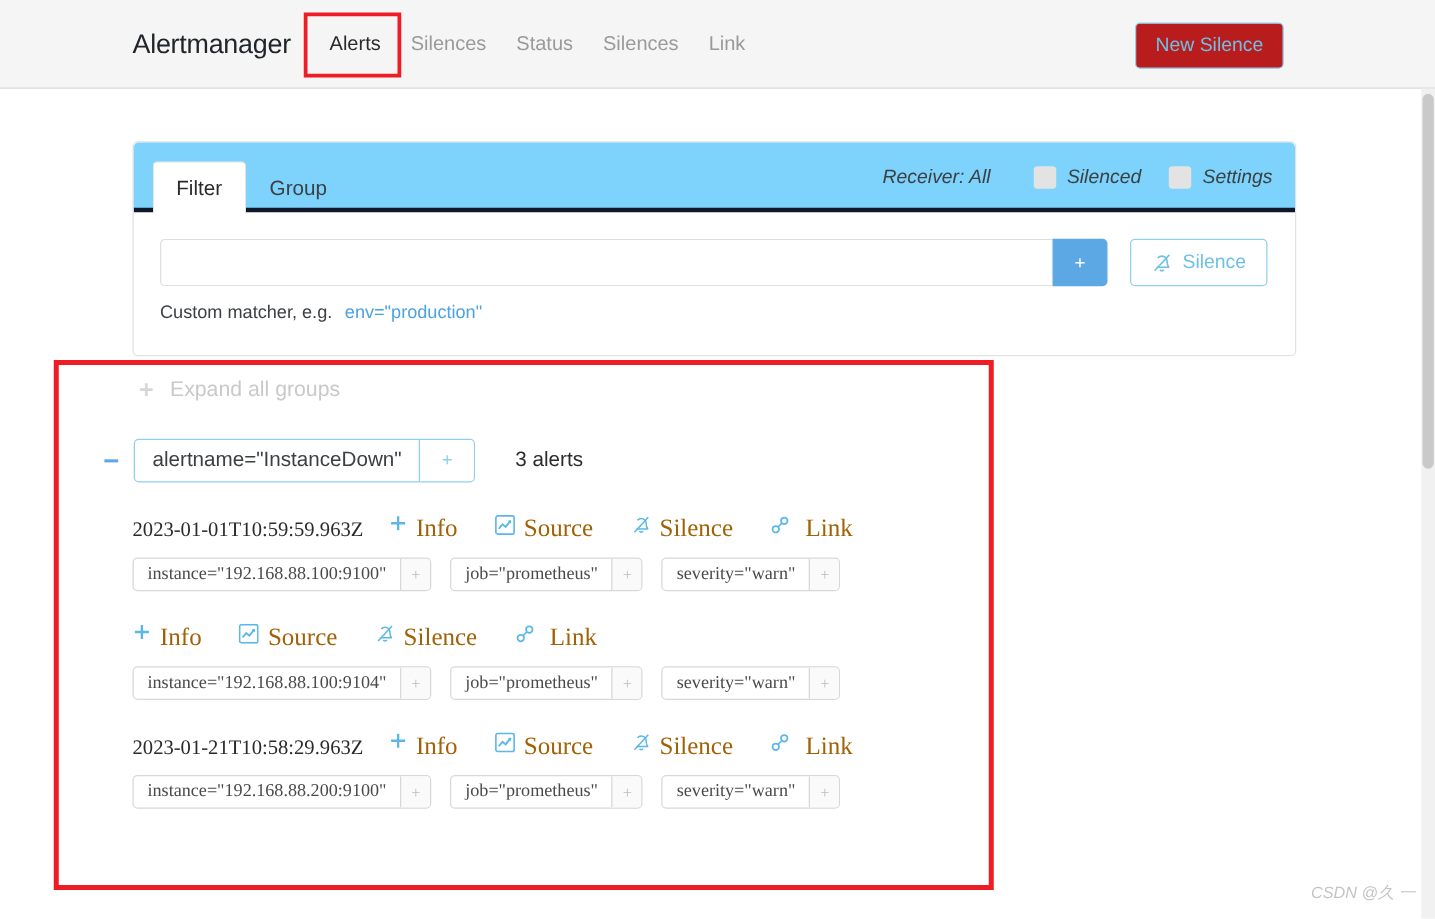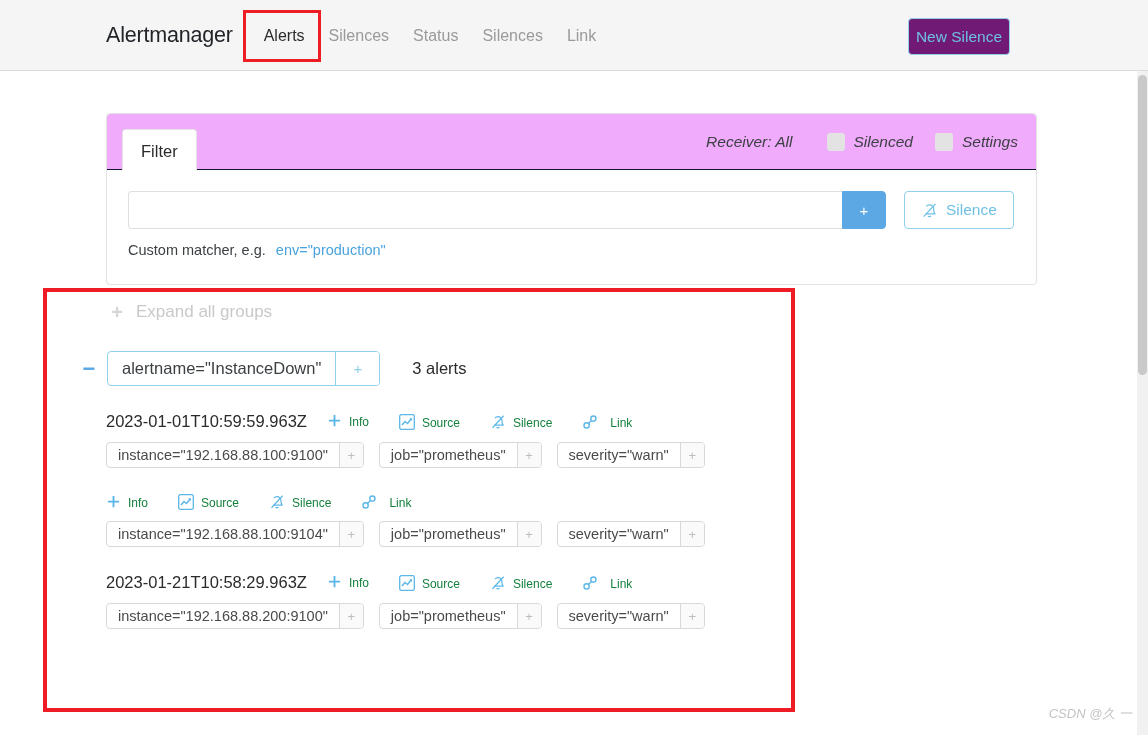--- a/index.html
+++ b/index.html
@@ -37,38 +37,38 @@
   
   .annot-alerts {
     position: absolute; left: 243px; top: 10px;
     width: 78px; height: 52px;
     border: 3px solid #ee1c25; background: transparent;
     z-index: 6; pointer-events: none;
   }
 
   .new-silence-btn {
     position: absolute; left: 908px; top: 18px;
-    width: 102px; height: 37px;
+    width: 119px; height: 37px;
     border: 1px solid #8fd0ea; border-radius: 4px;
-    background: #701a75; color: #6ec0e4;
+    background: #b91c1c; color: #6ec0e4;
     font-size: 15.5px; font-family: "Liberation Sans", sans-serif;
     display: flex; align-items: center; justify-content: center;
     cursor: pointer;
   }
 
   
   .filter-panel {
     position: absolute; left: 106px; top: 113px;
     width: 931px; height: 172px;
     border: 1px solid #e2e2e2; border-radius: 4px;
     background: #ffffff;
   }
   .tabs-row {
     position: relative; height: 56px;
-    background: #f0abfc; border-bottom: 1px solid #0f172a;
+    background: #7dd3fc; border-bottom: 4px solid #0f172a;
     border-radius: 4px 4px 0 0;
   }
   .tabs { position: absolute; left: 15px; top: 0; display: flex; height: 56px; align-items: flex-end; }
   .tab {
     font-size: 16.5px; color: #3c4043; padding: 0 18px;
     height: 42px; line-height: 42px; cursor: pointer;
     border: 1px solid transparent; border-radius: 4px 4px 0 0;
     position: relative; bottom: -1px; white-space: nowrap;
   }
   .tab.active {
@@ -138,26 +138,26 @@
   .group-chip .val {
     padding: 7px 14px; font-size: 16.5px; color: #3c4043; white-space: nowrap;
   }
   .group-chip .add {
     width: 44px; border-left: 1px solid #8fd0ea;
     display: flex; align-items: center; justify-content: center;
     color: #8fd0ea; font-size: 15px; cursor: pointer; background: #fff;
   }
   .alerts-count { margin-left: 32px; font-size: 16.5px; color: #2b2b2b; white-space: nowrap; }
 
-  .alert-item { margin-top: 26px; }
+  .alert-item { margin-top: 26px; font-family: Liberation Serif, serif; }
   .alert-head { display: flex; align-items: center; }
   .alert-time { font-size: 16.5px; color: #2b2b2b; white-space: nowrap; margin-right: 20px; }
   .alert-action {
-    display: flex; align-items: flex-end; gap: 7px;
-    color: #15803d; font-size: 12px; margin-right: 30px;
+    display: flex; align-items: flex-start; gap: 7px;
+    color: #a16207; font-size: 20px; margin-right: 30px;
     cursor: pointer; white-space: nowrap; text-decoration: none;
   }
   .alert-action:last-child { margin-right: 4px; gap: 12px; }
 
   .labels-row { display: flex; align-items: center; margin-top: 11px; }
   .label-chip {
     display: flex; align-items: stretch; margin-right: 15px;
     border: 1px solid #d8d8d8; border-radius: 4px; overflow: hidden;
     background: #fff;
   }
@@ -215,20 +215,21 @@
     <div class="new-silence-btn">New Silence</div>
   </div>
 
   <div class="annot-alerts"></div>
 
   <div class="filter-panel">
 
     <div class="tabs-row">
       <div class="tabs">
         <div class="tab active">Filter</div>
+        <div class="tab">Group</div>
       </div>
       <div class="tabs-right">
         <span class="receiver-label">Receiver: All</span>
         <span class="chk-group">
           <span class="chk-box"></span>
           <span class="chk-label">Silenced</span>
         </span>
         <span class="chk-group">
           <span class="chk-box"></span>
           <span class="chk-label">Settings</span>

